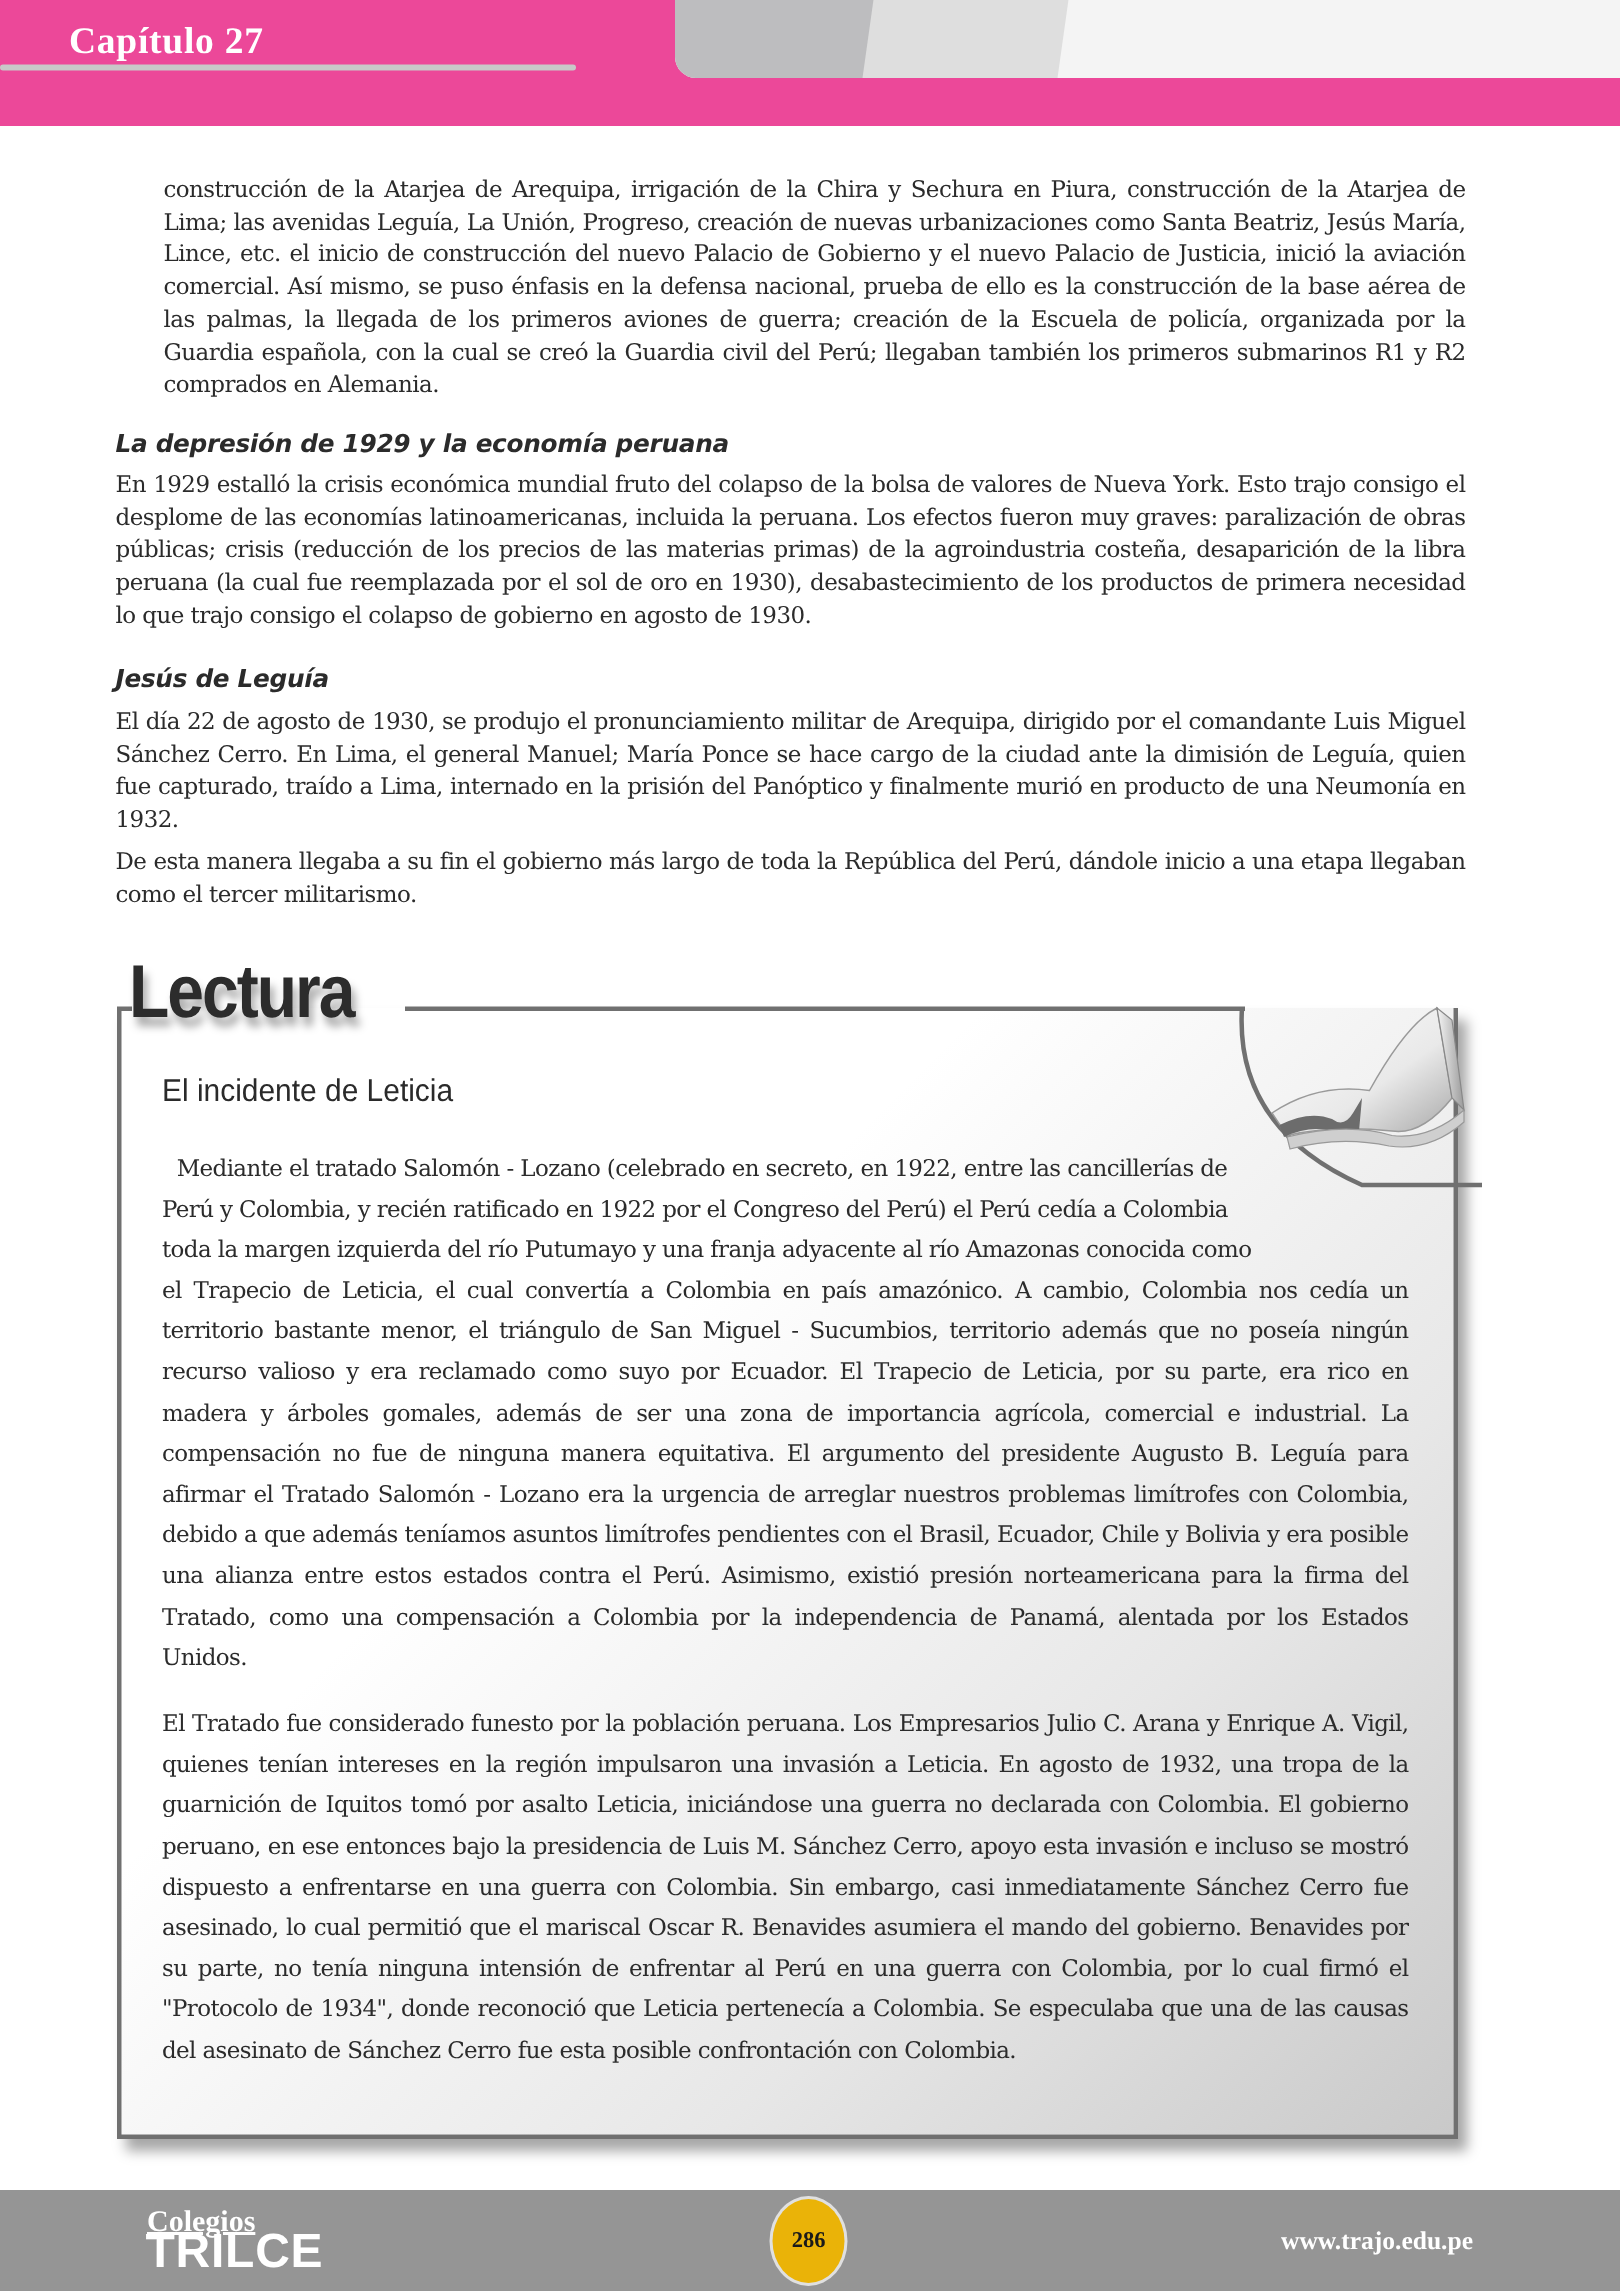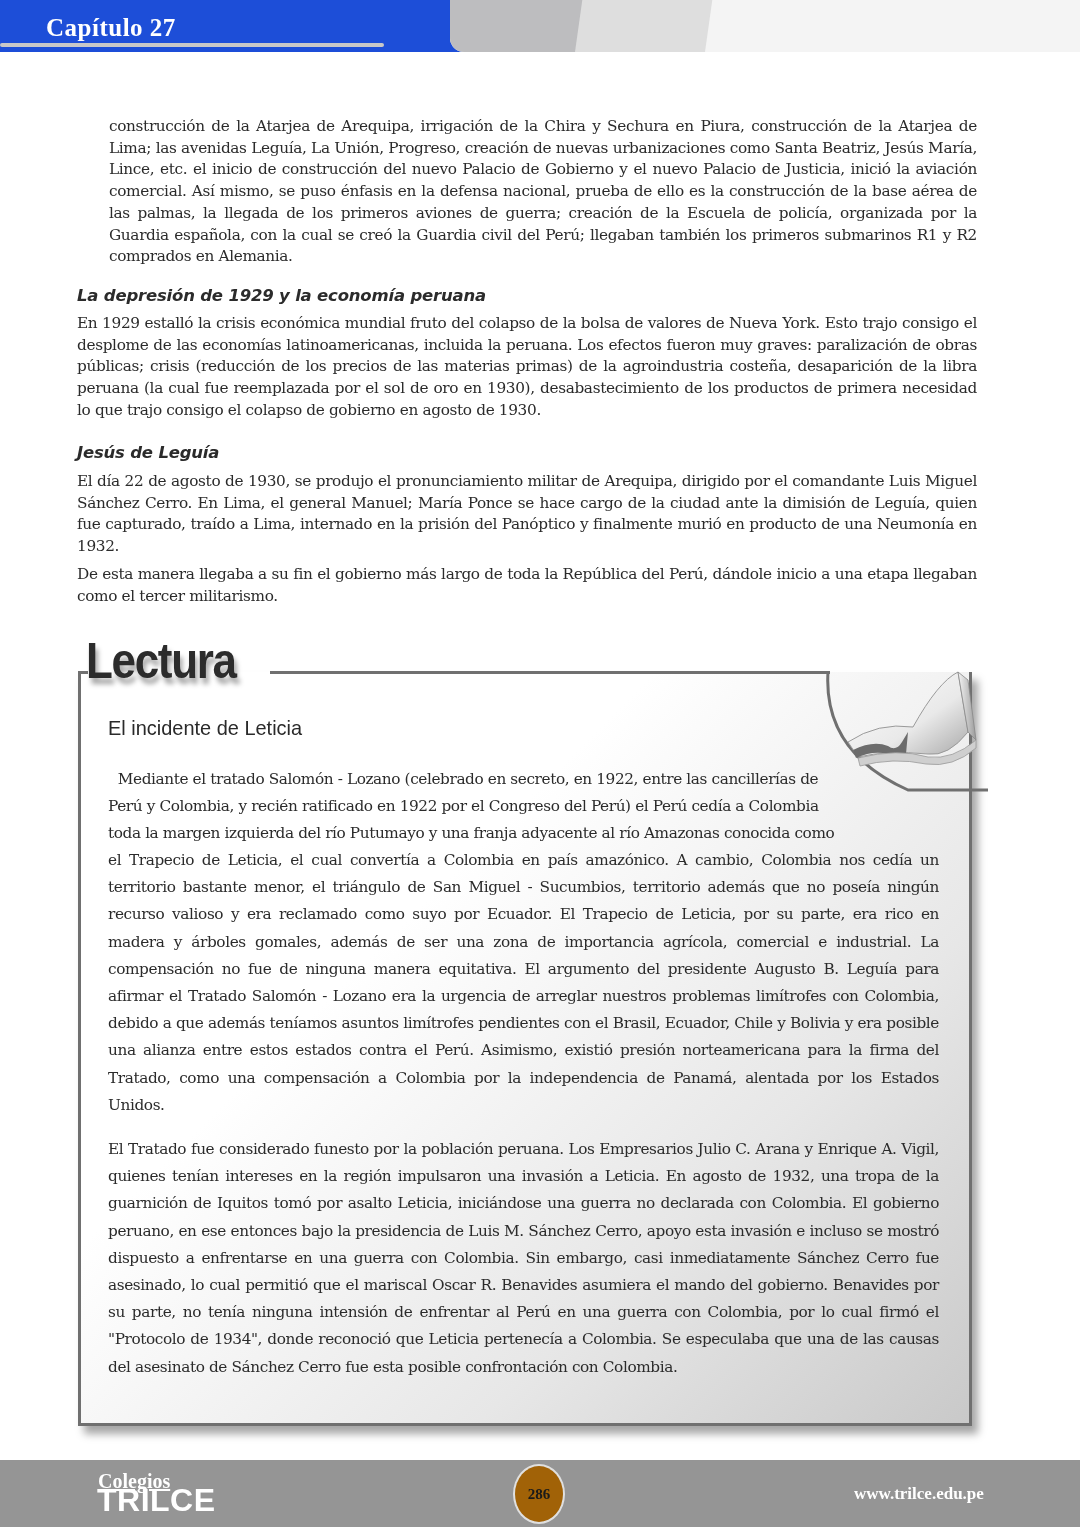--- a/index.html
+++ b/index.html
@@ -1,20 +1,20 @@
 <!DOCTYPE html>
 <html><head>
 <meta charset="utf-8">
 <style>
   * { box-sizing: border-box; margin: 0; padding: 0; }
   html, body { width: 1080px; height: 1527px; background: #ffffff; overflow: hidden; }
   body { position: relative; font-family: "DejaVu Serif", serif; color: #2a2a2a; }
 
   
-  .header { position: absolute; left: 0; top: 0; width: 1080px; height: 52px; background: #1d4ed8; }
+  .header { position: absolute; left: 0; top: 0; width: 1080px; height: 84px; background: #ec4899; }
   .header-strip-light { position: absolute; left: 450px; top: 0; width: 630px; height: 52px; background: #f4f4f4; border-bottom-left-radius: 14px; }
   .header-strip-mid { position: absolute; left: 450px; top: 0; width: 240px; height: 52px; background: #bdbdbf; border-bottom-left-radius: 14px; }
   .header-strip-mid2 { position: absolute; left: 575px; top: 0; width: 130px; height: 52px; background: #dedede; transform: skewX(-8deg); transform-origin: bottom left; }
   .header-title { position: absolute; left: 46px; top: 14px; font-family: "Liberation Serif", serif; font-weight: bold; font-size: 25px; color: #ffffff; letter-spacing: 0.5px; }
   .header-rule { position: absolute; left: 0; top: 43px; width: 384px; height: 4px; background: #c8c8c8; border-radius: 2px; }
 
   
   .para { position: absolute; font-family: "DejaVu Serif", serif; font-size: 15.3px; line-height: 21.7px; text-align: justify; color: #2b2b2b; letter-spacing: -0.35px; }
   .section-title { position: absolute; font-family: "DejaVu Sans", sans-serif; font-style: italic; font-weight: bold; font-size: 16.5px; color: #2b2b2b; letter-spacing: -0.2px; }
 
@@ -25,21 +25,21 @@
   .lectura-word { position: absolute; left: 86px; top: 632px; font-family: "Liberation Sans", sans-serif; font-weight: bold; font-size: 50px; color: #2c2c2c; letter-spacing: -1.5px; text-shadow: 3px 6px 6px rgba(0,0,0,0.35); transform: scaleX(0.88); transform-origin: left; }
   .lectura-heading { position: absolute; left: 108px; top: 716px; font-family: "Liberation Sans", sans-serif; font-size: 21px; color: #2a2a2a; transform: scaleX(0.95); transform-origin: left; }
   .lectura-para { position: absolute; font-family: "DejaVu Serif", serif; font-size: 15.3px; line-height: 27.2px; text-align: justify; color: #2b2b2b; letter-spacing: -0.4px; }
 
   .book-wrap { position: absolute; left: 818px; top: 662px; width: 170px; height: 130px; }
 
   
   .footer { position: absolute; left: 0; top: 1460px; width: 1080px; height: 67px; background: #959595; }
   .footer-colegios { position: absolute; left: 98px; top: 1470px; font-family: "Liberation Serif", serif; font-weight: bold; font-size: 20px; color: #ffffff; text-decoration: underline; }
   .footer-brand { position: absolute; left: 97px; top: 1482px; font-family: Liberation Sans, sans-serif; font-weight: bold; font-size: 32px; color: #ffffff; letter-spacing: 0.5px; }
-  .page-badge { position: absolute; left: 515px; top: 1466px; width: 48px; height: 56px; border-radius: 50%; background: #a16207; box-shadow: 0 0 0 2px #e0e0e0; display: flex; align-items: center; justify-content: center; }
+  .page-badge { position: absolute; left: 515px; top: 1466px; width: 48px; height: 56px; border-radius: 50%; background: #eab308; box-shadow: 0 0 0 2px #e0e0e0; display: flex; align-items: center; justify-content: center; }
   .page-num { font-family: "Liberation Serif", serif; font-weight: bold; font-size: 15px; color: #1a1a1a; }
   .footer-url { position: absolute; left: 854px; top: 1484px; font-family: "Liberation Serif", serif; font-weight: bold; font-size: 17px; color: #ffffff; }
 </style>
 </head>
 <body>
 
 <div class="header">
   <div class="header-strip-light"></div>
   <div class="header-strip-mid"></div>
   <div class="header-strip-mid2"></div>
@@ -90,13 +90,13 @@
 <p class="lectura-para" style="left:108px; top:847px; width:831px;">el Trapecio de Leticia, el cual convertía a Colombia en país amazónico. A cambio, Colombia nos cedía un territorio bastante menor, el triángulo de San Miguel - Sucumbios, territorio además que no poseía ningún recurso valioso y era reclamado como suyo por Ecuador. El Trapecio de Leticia, por su parte, era rico en madera y árboles gomales, además de ser una zona de importancia agrícola, comercial e industrial. La compensación no fue de ninguna manera equitativa. El argumento del presidente Augusto B. Leguía para afirmar el Tratado Salomón - Lozano era la urgencia de arreglar nuestros problemas limítrofes con Colombia, debido a que además teníamos asuntos limítrofes pendientes con el Brasil, Ecuador, Chile y Bolivia y era posible una alianza entre estos estados contra el Perú. Asimismo, existió presión norteamericana para la firma del Tratado, como una compensación a Colombia por la independencia de Panamá, alentada por los Estados Unidos.</p>
 
 <p class="lectura-para" style="left:108px; top:1136px; width:831px;">El Tratado fue considerado funesto por la población peruana. Los Empresarios Julio C. Arana y Enrique A. Vigil, quienes tenían intereses en la región impulsaron una invasión a Leticia. En agosto de 1932, una tropa de la guarnición de Iquitos tomó por asalto Leticia, iniciándose una guerra no declarada con Colombia. El gobierno peruano, en ese entonces bajo la presidencia de Luis M. Sánchez Cerro, apoyo esta invasión e incluso se mostró dispuesto a enfrentarse en una guerra con  Colombia. Sin embargo, casi inmediatamente Sánchez Cerro fue asesinado, lo cual permitió que el mariscal Oscar R. Benavides asumiera el mando del gobierno. Benavides por su parte, no tenía ninguna intensión de enfrentar al Perú en una guerra con Colombia, por lo cual firmó el "Protocolo de 1934", donde reconoció que Leticia pertenecía a Colombia. Se especulaba que una de las causas del asesinato  de Sánchez Cerro fue esta posible confrontación con Colombia.</p>
 
 <div class="footer"></div>
 <div class="footer-colegios">Colegios</div>
 <div class="footer-brand">TRILCE</div>
 <div class="page-badge">
   <span class="page-num">286</span>
 </div>
-<div class="footer-url">www.trilce.edu.pe</div>
+<div class="footer-url">www.trajo.edu.pe</div>
 
 </body></html>

